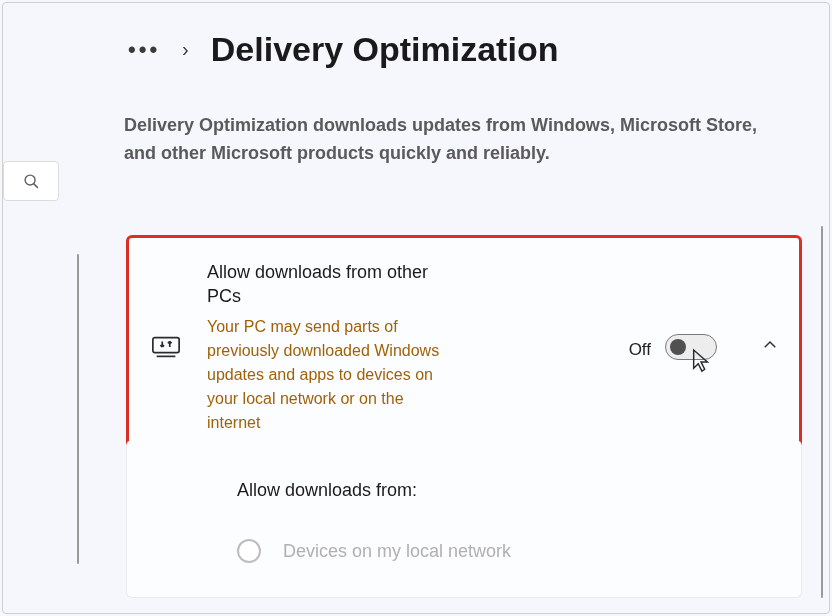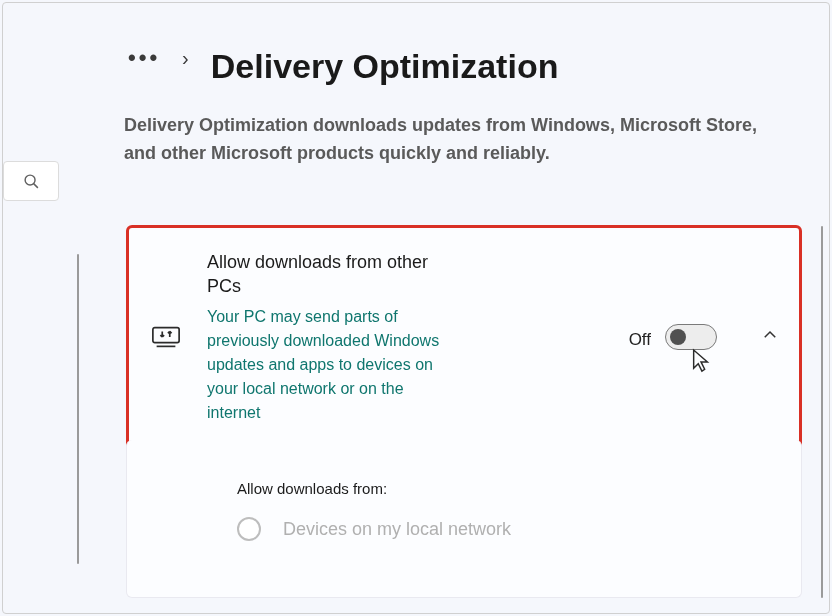--- a/index.html
+++ b/index.html
@@ -34,21 +34,20 @@
       cursor: pointer;
     }
     .chevron-right {
       font-size: 20px;
       color: #3a3a3a;
     }
     .page-title {
       font-size: 34px;
       font-weight: 600;
       color: #1a1a1a;
-      margin-top: 17px;
     }
     .description {
       position: absolute;
       top: 112px;
       left: 124px;
       right: 60px;
       font-size: 18px;
       line-height: 1.55;
       color: #5a5a5a;
       font-weight: bold;
@@ -82,21 +81,21 @@
       top: 226px;
       right: 9px;
       width: 2px;
       bottom: 18px;
       background: #9a9a9a;
       border-radius: 2px;
     }
 
     .card {
       position: absolute;
-      top: 225px;
+      top: 235px;
       left: 126px;
       right: 30px;
       background: #fcfdff;
       border: 3px solid #d93025;
       border-radius: 6px;
       padding: 22px 20px 22px 22px;
       display: flex;
       align-items: center;
       gap: 26px;
     }
@@ -110,21 +109,21 @@
     .card-text { flex: 0 0 246px; }
     .card-title {
       font-size: 18px;
       color: #1b1b1b;
       font-weight: 400;
       line-height: 1.35;
       margin-bottom: 6px;
     }
     .card-sub {
       font-size: 16px;
-      color: #0f766e;
+      color: #a16207;
       line-height: 1.5;
     }
     .spacer { flex: 1 1 auto; }
     .toggle-wrap {
       display: flex;
       align-items: flex-end;
       gap: 14px;
     }
     .toggle-label {
       font-size: 17px;
@@ -167,23 +166,23 @@
       left: 126px;
       right: 30px;
       bottom: 18px;
       background: #fcfdff;
       border: 1px solid #e9e9f0;
       border-radius: 6px;
       border-top: none;
       padding: 40px 40px 18px 110px;
     }
     .sub-title {
-      font-size: 15px;
+      font-size: 18px;
       color: #1b1b1b;
-      margin-bottom: 20px;
+      margin-bottom: 38px;
     }
     .radio-row {
       display: flex;
       align-items: center;
       gap: 22px;
       text-align: right;
     }
     .radio-circle {
       width: 24px;
       height: 24px;

